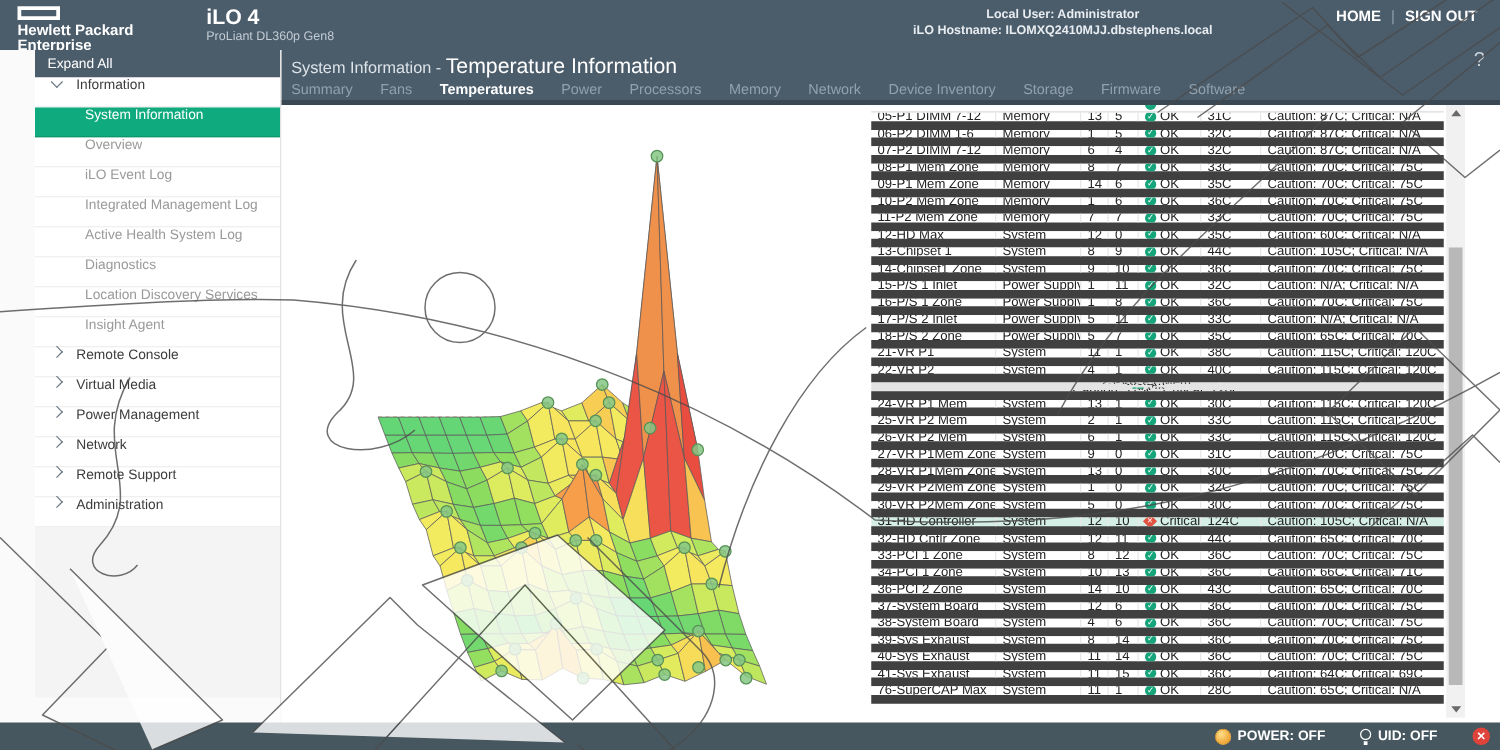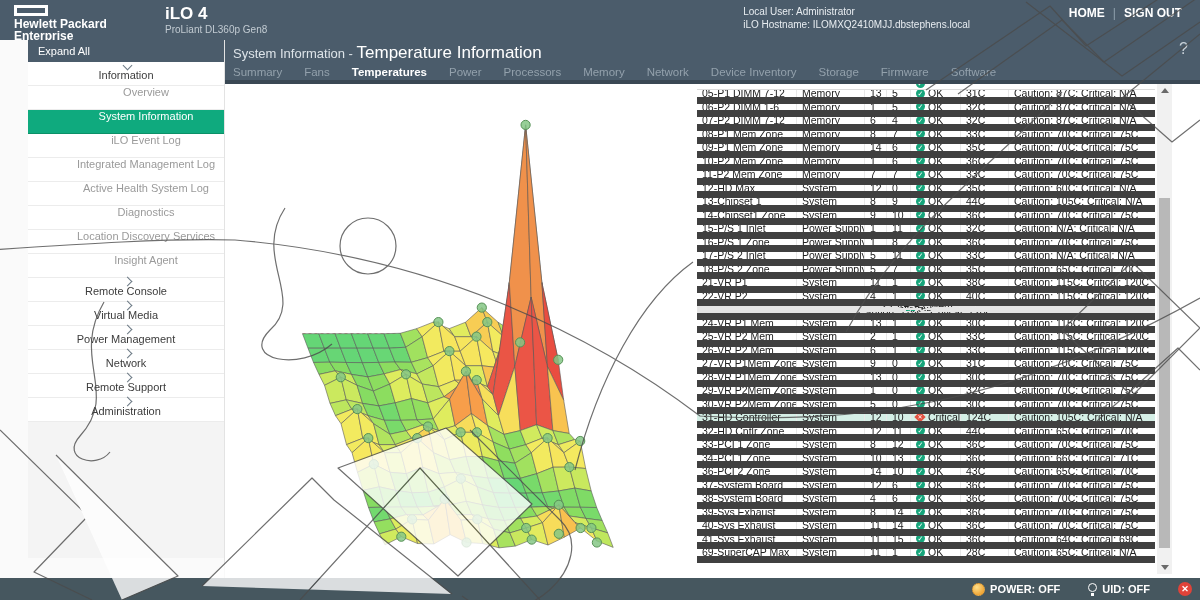--- a/index.html
+++ b/index.html
@@ -8,43 +8,43 @@
 
   
   #topbar { position:absolute; left:0; top:0; width:1200px; height:40px; background:#4B5C6B; }
   #brand { position:absolute; left:14px; top:5px; color:#fff; }
   #brand .rect { width:34px; height:11px; border:3px solid #fff; margin-bottom:2px; }
   #brand .b1 { font-size:12px; font-weight:bold; line-height:12px; }
   #brand .b2 { font-size:12px; line-height:12px;font-weight:bold; }
   #product { position:absolute; left:165px; top:4px; color:#fff; }
   #product .p1 { font-size:17px; font-weight:bold; }
   #product .p2 { font-size:10px; color:#C2CBD2; }
-  #userinfo { position:absolute; right:230px; top:5px; text-align:left; color:#E8EDF1;
-              font-size:10px; font-weight:normal; line-height:13px; }
+  #userinfo { position:absolute; right:230px; top:5px; text-align:center; color:#E8EDF1;
+              font-size:10px; font-weight:bold; line-height:13px; }
   #session { position:absolute; right:18px; top:6px; color:#fff; font-size:12px; font-weight:bold; }
   #session .sep { color:#8headA; color:#8FA0AC; font-weight:normal; padding:0 8px; }
   #session span[data-interactable="true"] { cursor:pointer; }
 
   
   #band { position:absolute; left:225px; top:40px; width:975px; height:44px;
           background:#4B5C6B; border-bottom:4px solid #3A4854; }
   #pagetitle { position:absolute; left:8px; top:3px; color:#DDE4E9; font-size:13px; }
   #pagetitle b { color:#fff; font-size:17px; font-weight:normal; }
   #tabs { position:absolute; left:8px; top:26px; display:flex; gap:22px; }
   .tab { color:#93A1AC; font-size:11.5px; cursor:pointer; white-space:nowrap; }
   .tab.active { color:#fff; font-weight:bold; }
   #help { position:absolute; right:12px; top:0px; color:#C8D1D8; font-size:16px; cursor:pointer; }
 
   
   #sidebar { position:absolute; left:0; top:40px; width:225px; height:538px;
              background:#FAFAFA; border-right:1px solid #E3E3E3;padding-left:28px; }
   #expandall { height:22px; background:#4B5C6B; color:#fff; font-size:11px;
                line-height:22px; padding-left:10px; cursor:pointer; }
-  .side-item { height:24px; display:flex; align-items:center; background:#fff;
-               border-bottom:1px solid #ECECEC; font-size:11px; color:#3C3C3C; cursor:pointer;flex-direction:column; }
+  .side-item { height:24px; display:flex; background:#fff;
+               border-bottom:1px solid #ECECEC; font-size:11px; color:#3C3C3C; cursor:pointer; }
   .side-item .chev { width:7px; height:7px; border-right:1.5px solid #6C7A85; border-bottom:1.5px solid #6C7A85;
                      margin-left:14px; margin-right:12px; flex:0 0 auto; }
   .chev.right { transform:rotate(-45deg); }
   .chev.down  { transform:rotate(45deg); }
   .side-item.child { padding-left:40px; color:#9A9A9A; }
   .side-item.selected { background:#0FAA7E; color:#fff; border-bottom:1px solid #0B9067; }
   #side-rest { height:136px; background:#F4F4F4; }
 
   
   #table { position:absolute; left:697px; top:84px; width:458px; }
@@ -132,25 +132,25 @@
   <div id="help" data-interactable="true">?</div>
 </div>
 
 <div id="sidebar" data-interactable="false">
   <div id="expandall" data-interactable="true">Expand All</div>
   <div id="sidelist">
       <div class="side-item parent" data-interactable="true">
         <span class="chev down" data-interactable="false"></span>
         <span data-interactable="false">Information</span>
       </div>
+      <div class="side-item child selected" data-interactable="true">
+        <span data-interactable="false">System Information</span>
+      </div>
       <div class="side-item child" data-interactable="true">
         <span data-interactable="false">Overview</span>
-      </div>
-      <div class="side-item child selected" data-interactable="true">
-        <span data-interactable="false">System Information</span>
       </div>
       <div class="side-item child" data-interactable="true">
         <span data-interactable="false">iLO Event Log</span>
       </div>
       <div class="side-item child" data-interactable="true">
         <span data-interactable="false">Integrated Management Log</span>
       </div>
       <div class="side-item child" data-interactable="true">
         <span data-interactable="false">Active Health System Log</span>
       </div>
@@ -747,21 +747,21 @@
       <div class="trow" data-interactable="true">
         <span class="c c-name" data-interactable="false">41-Sys Exhaust</span>
         <span class="c c-loc" data-interactable="false">System</span>
         <span class="c c-x" data-interactable="false">11</span>
         <span class="c c-y" data-interactable="false">15</span>
         <span class="c c-st" data-interactable="false"><span class="okic" data-interactable="false">✓</span>OK</span>
         <span class="c c-tmp" data-interactable="false">36C</span>
         <span class="c c-thr" data-interactable="false">Caution: 64C; Critical: 69C</span>
       </div>
       <div class="trow" data-interactable="true">
-        <span class="c c-name" data-interactable="false">69-SuperCAP Max</span>
+        <span class="c c-name" data-interactable="false">76-SuperCAP Max</span>
         <span class="c c-loc" data-interactable="false">System</span>
         <span class="c c-x" data-interactable="false">11</span>
         <span class="c c-y" data-interactable="false">1</span>
         <span class="c c-st" data-interactable="false"><span class="okic" data-interactable="false">✓</span>OK</span>
         <span class="c c-tmp" data-interactable="false">28C</span>
         <span class="c c-thr" data-interactable="false">Caution: 65C; Critical: N/A</span>
       </div>
     </div>
 </div>
 

